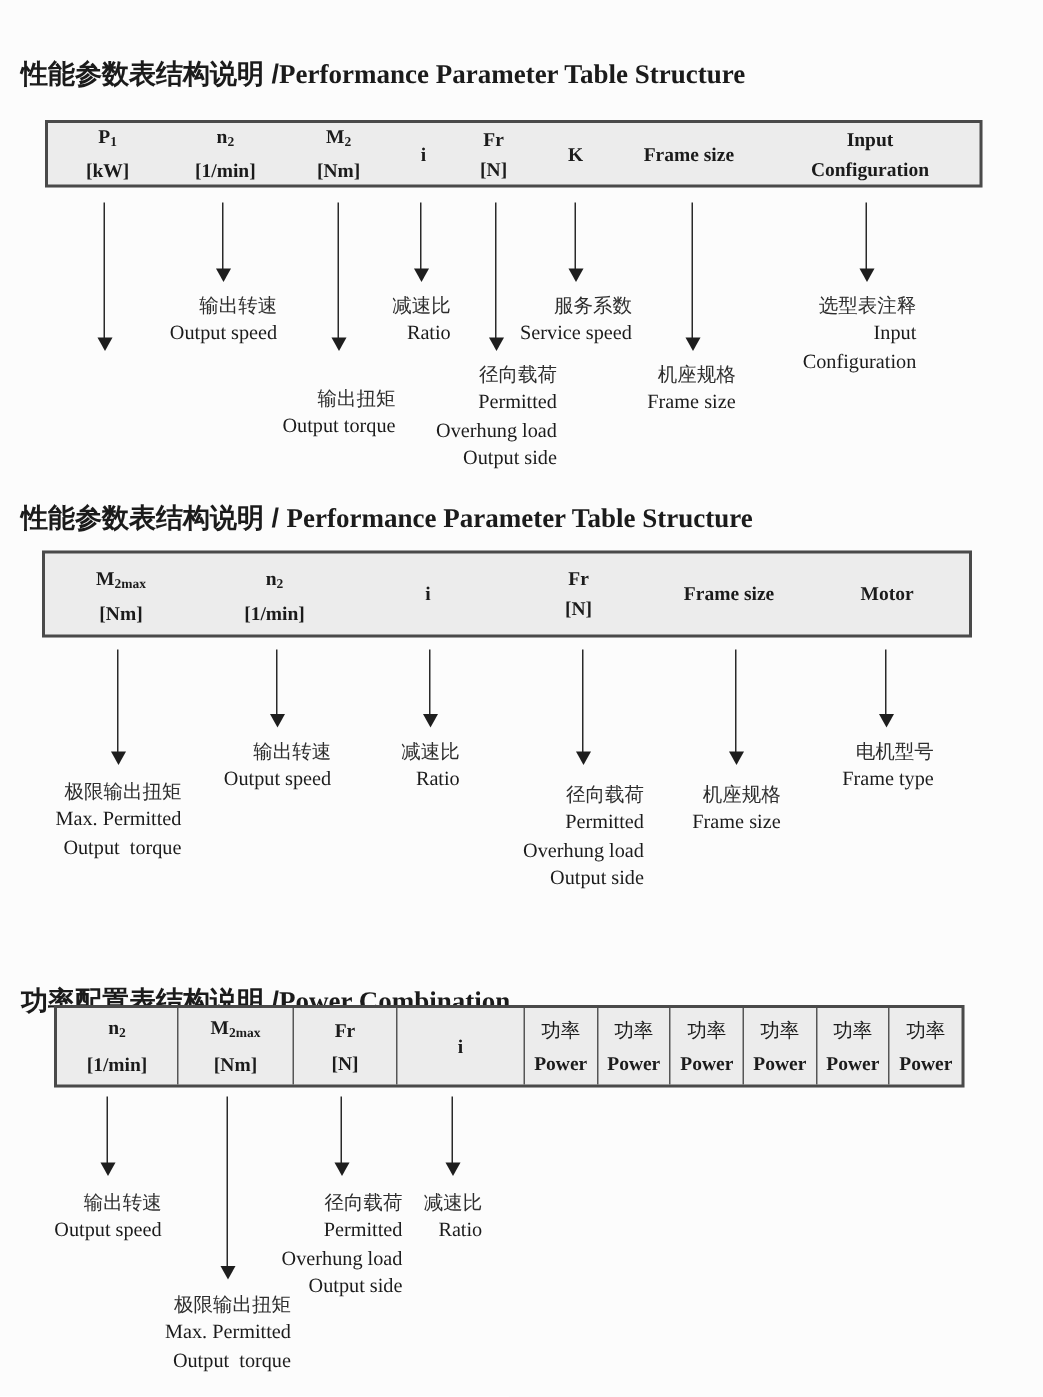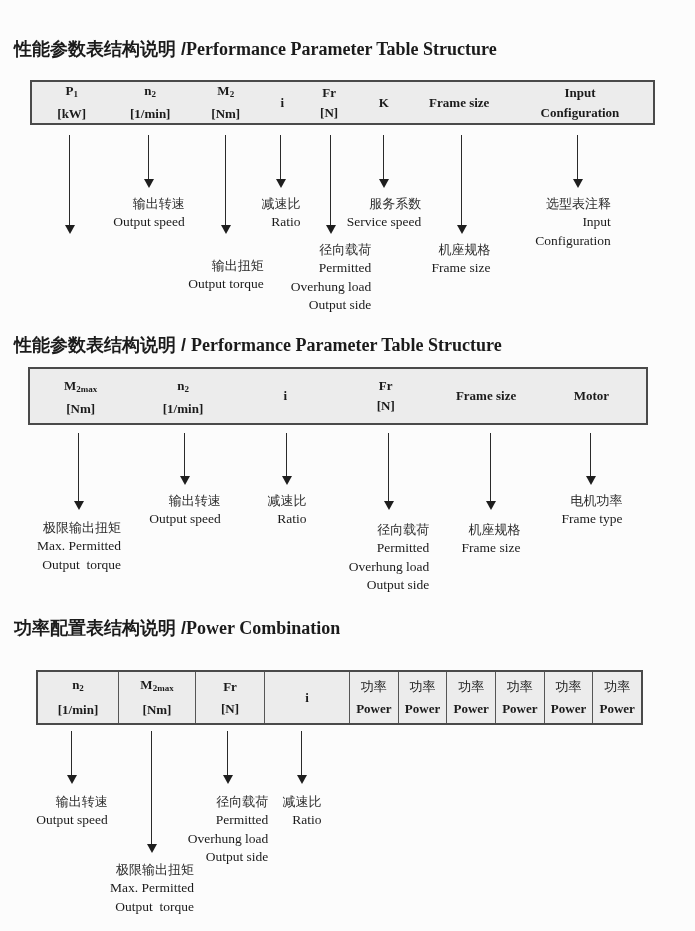--- a/index.html
+++ b/index.html
@@ -170,25 +170,25 @@
       <div class="zh">径向载荷</div>
       <div class="en">Permitted</div>
       <div class="en">Overhung load</div>
       <div class="en">Output side</div>
     </div>
   <div class="lbl" style="left:491px;top:520px">
       <div class="zh">机座规格</div>
       <div class="en">Frame size</div>
     </div>
   <div class="lbl" style="left:592px;top:491px">
-      <div class="zh">电机功率</div>
+      <div class="zh">电机型号</div>
       <div class="en">Frame type</div>
     </div>
 
-  <div class="heading" style="top:616px"><span class="zh">功率配置表结构说明 /</span><span class="en">Power Combination</span></div>
+  <div class="heading" style="top:655px"><span class="zh">功率配置表结构说明 /</span><span class="en">Power Combination</span></div>
 
   <div class="ptable t3" style="left:36px;top:670px;width:607px;height:55px">
     <div class="cell" style="width:80px">
         <div class="cname"><span>n</span><sub>2</sub></div>
         <div class="cunit">[1/min]</div>
       </div>
     <div class="cell" style="width:77px">
         <div class="cname"><span>M</span><sub>2max</sub></div>
         <div class="cunit">[Nm]</div>
       </div>

